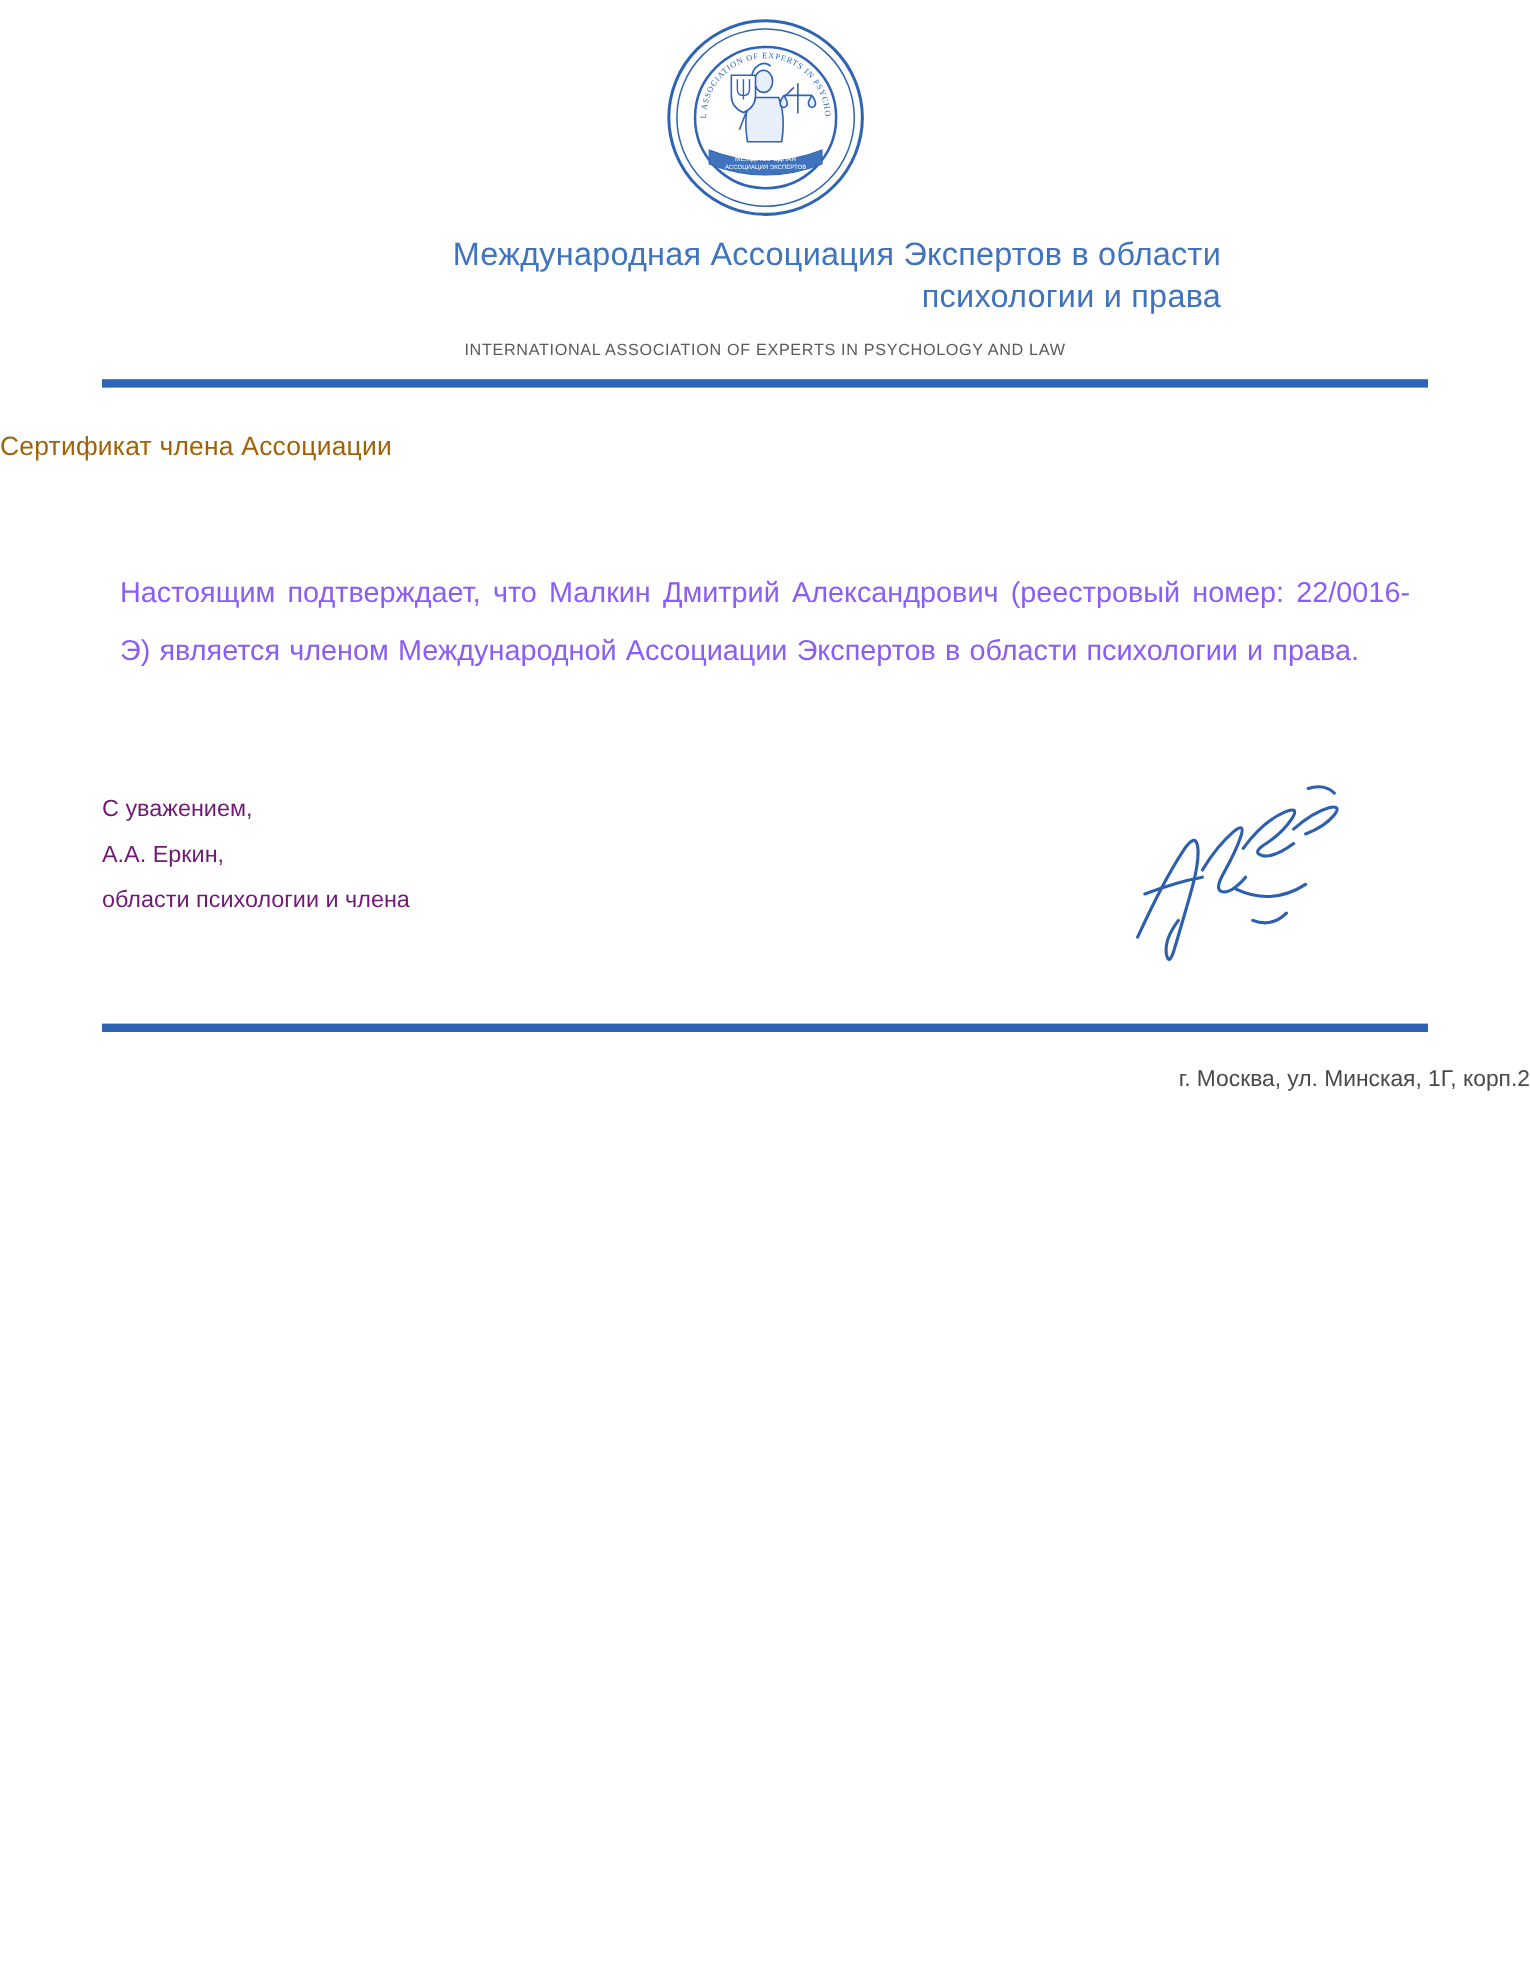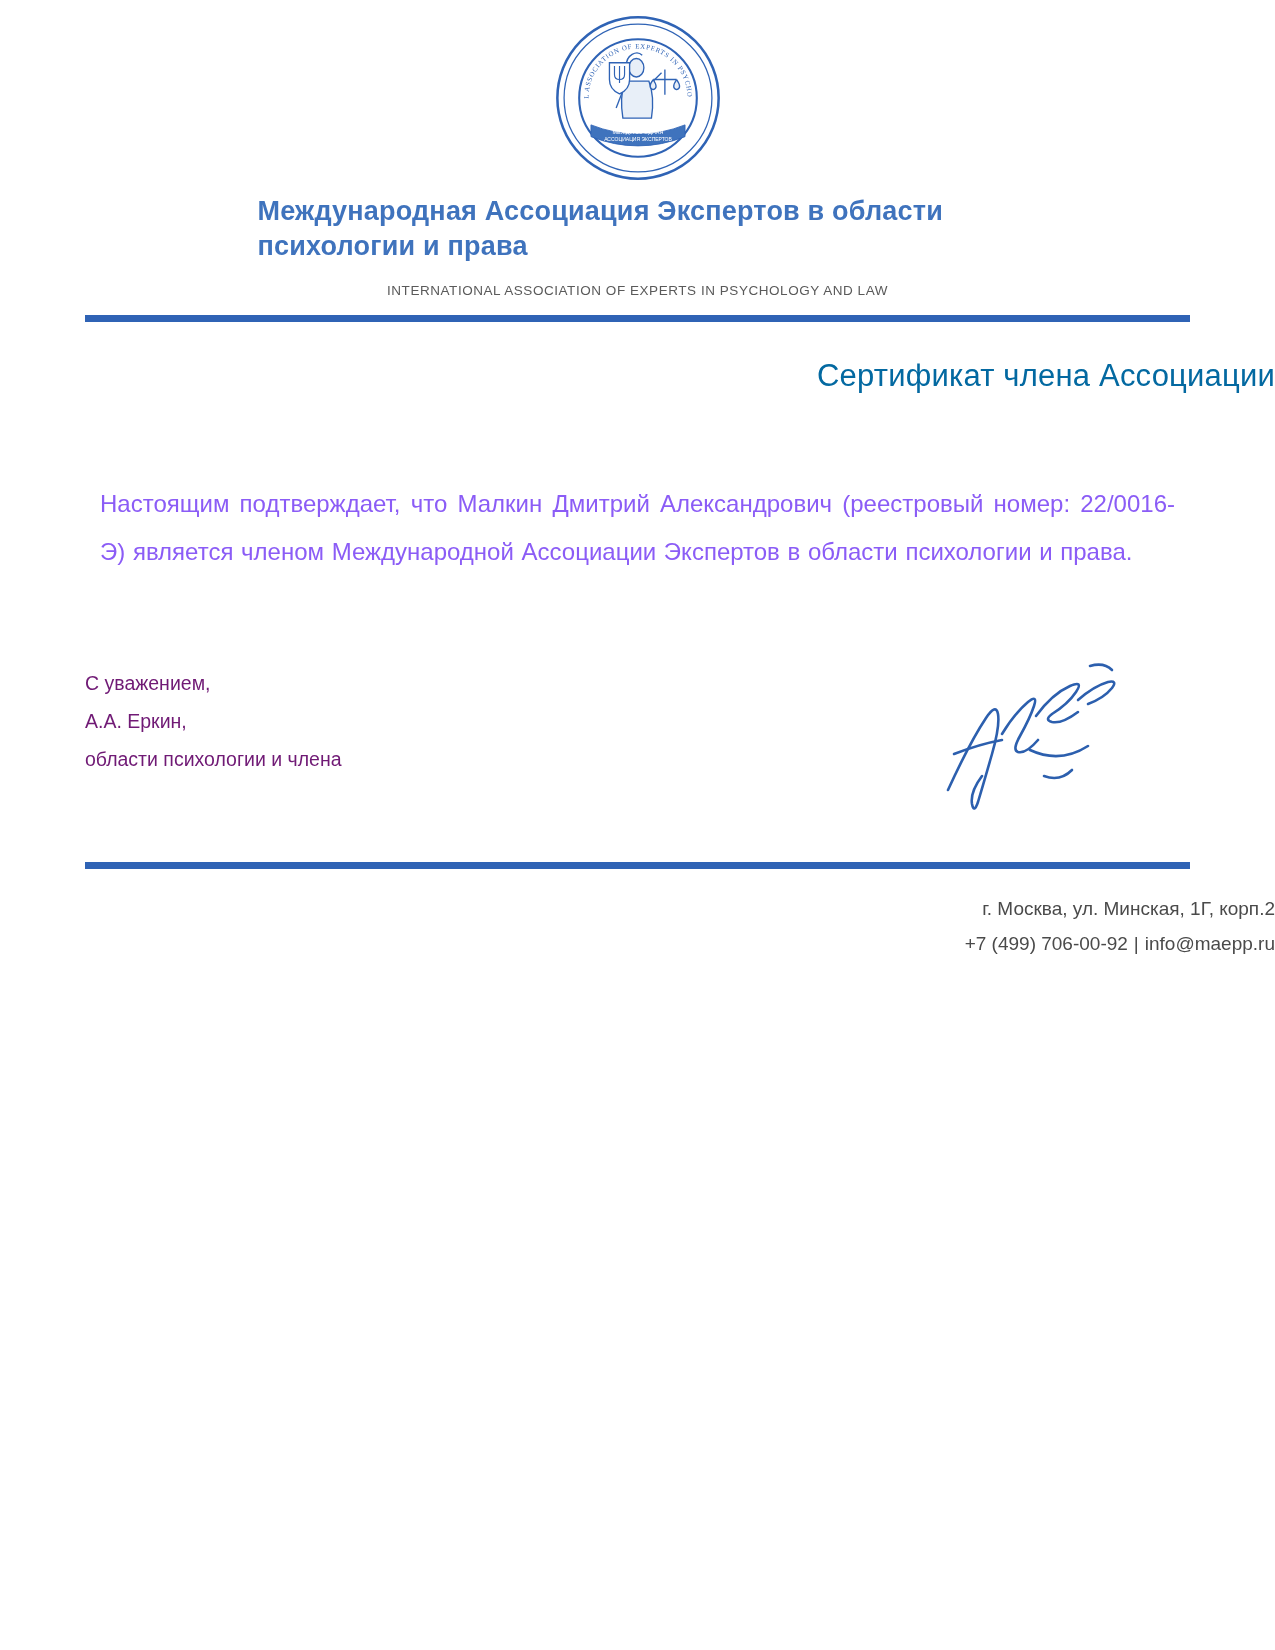--- a/index.html
+++ b/index.html
@@ -28,50 +28,50 @@
     text-align: center;
     padding-top: 14px;
   }
   .emblem {
     display: inline-block;
     width: 168px;
     height: 168px;
   }
 
   .org-name-ru {
-    text-align: left;
+    text-align: right;
     color: #3f73bd;
     font-size: 27px;
     line-height: 1.28;
     letter-spacing: 0.2px;
     margin: 8px auto 0;
     width: 760px;
-    font-weight: 700;
+    font-weight: 400;
   }
   .org-name-en {
     text-align: center;
     color: #5a5a5a;
     font-size: 13.5px;
     letter-spacing: 0.55px;
     margin-top: 20px;
     font-weight: 400;
   }
 
   .rule-top {
     margin: 17px auto 0;
     width: 1105px;
     height: 7px;
     background: #2f63b5;
   }
 
   
   .cert-title {
-    text-align: right;
-    font-size: 31px;
-    color: #0369a1;
+    text-align: left;
+    font-size: 22px;
+    color: #a16207;
     margin-top: 36px;
     font-weight: 400;
     letter-spacing: 0.2px;
   }
 
   
   .body-text {
     width: 1075px;
     margin: 86px auto 0;
     font-size: 24px;
@@ -199,18 +199,15 @@
           <path d="M104 138 q16 6 28 -6"></path>
         </g>
       </svg>
     </span>
   </div>
 
   <div class="rule-bottom"></div>
 
   <div class="footer">
     <div>г. Москва, ул. Минская, 1Г, корп.2</div>
-    <div>
-      <span>+7 (499) 706-00-92</span><span class="sep">|</span><span>info@maepp.ru</span>
-    </div>
   </div>
 
 </div>
 
 </body></html>

